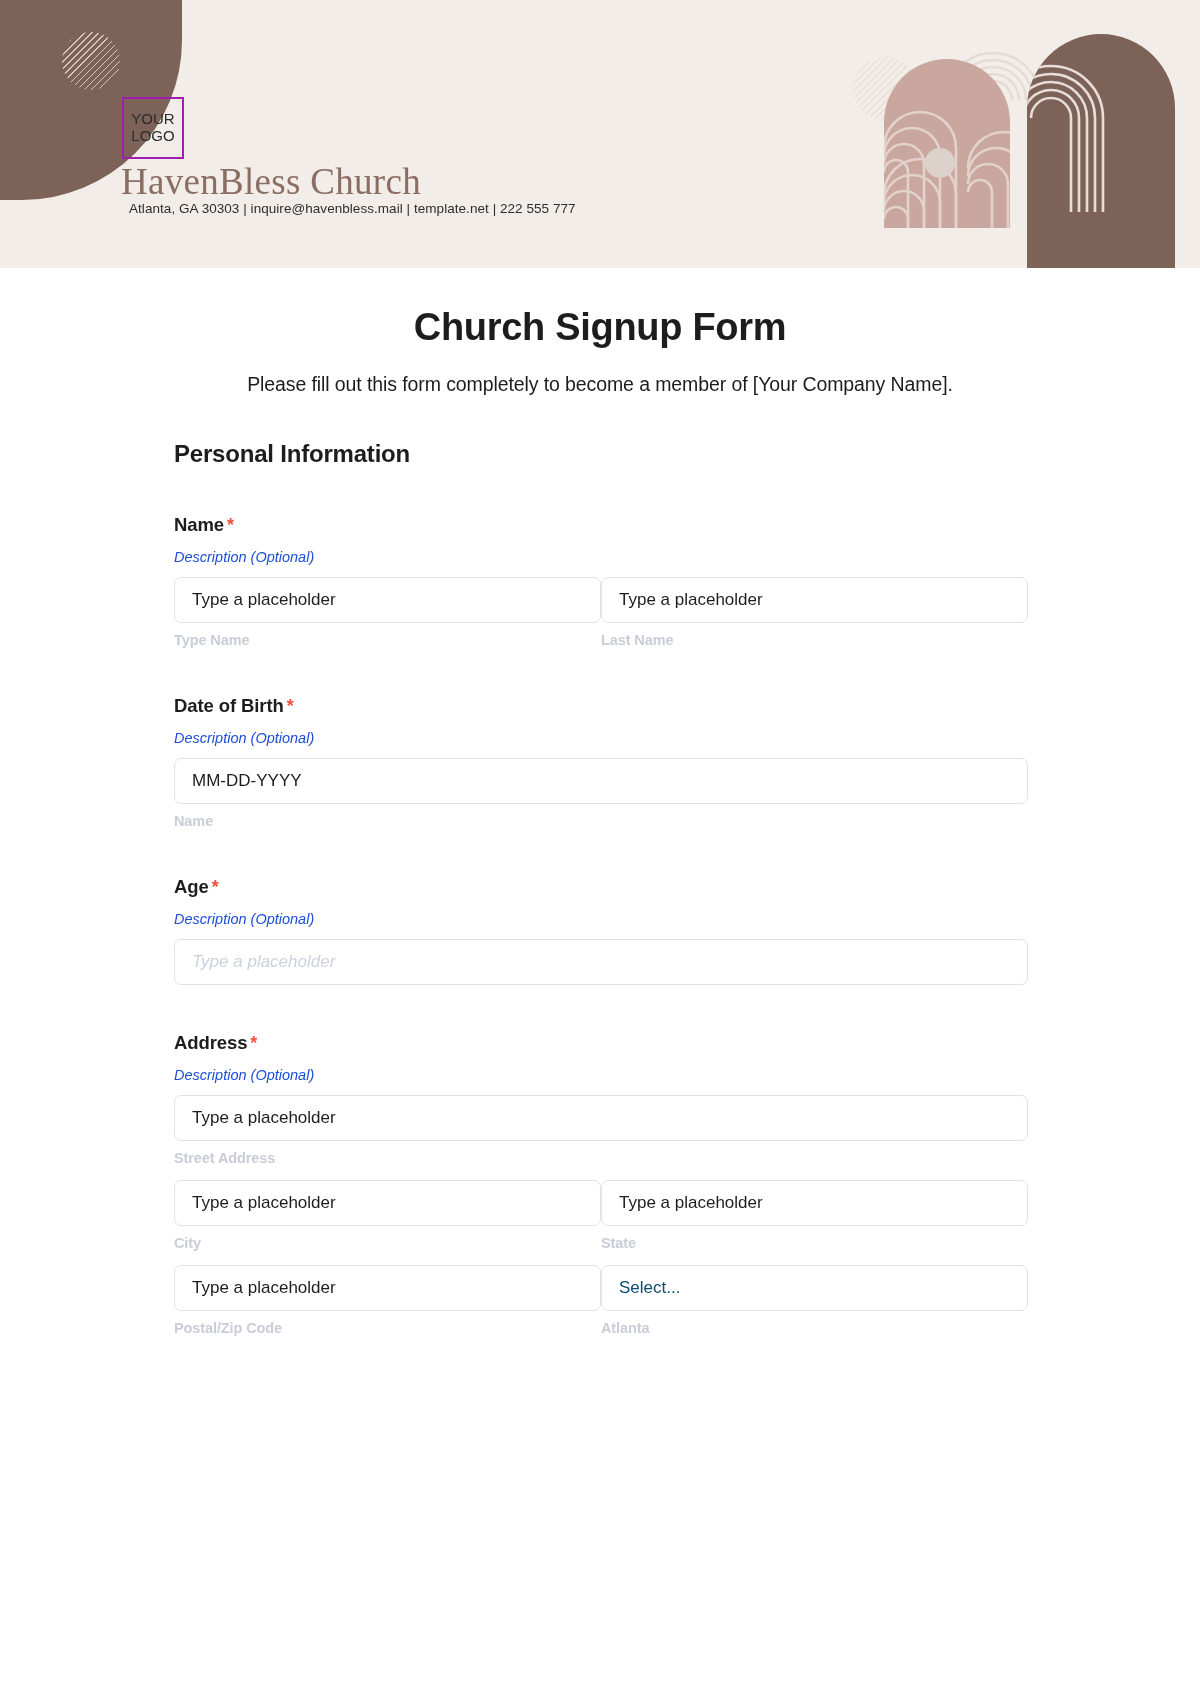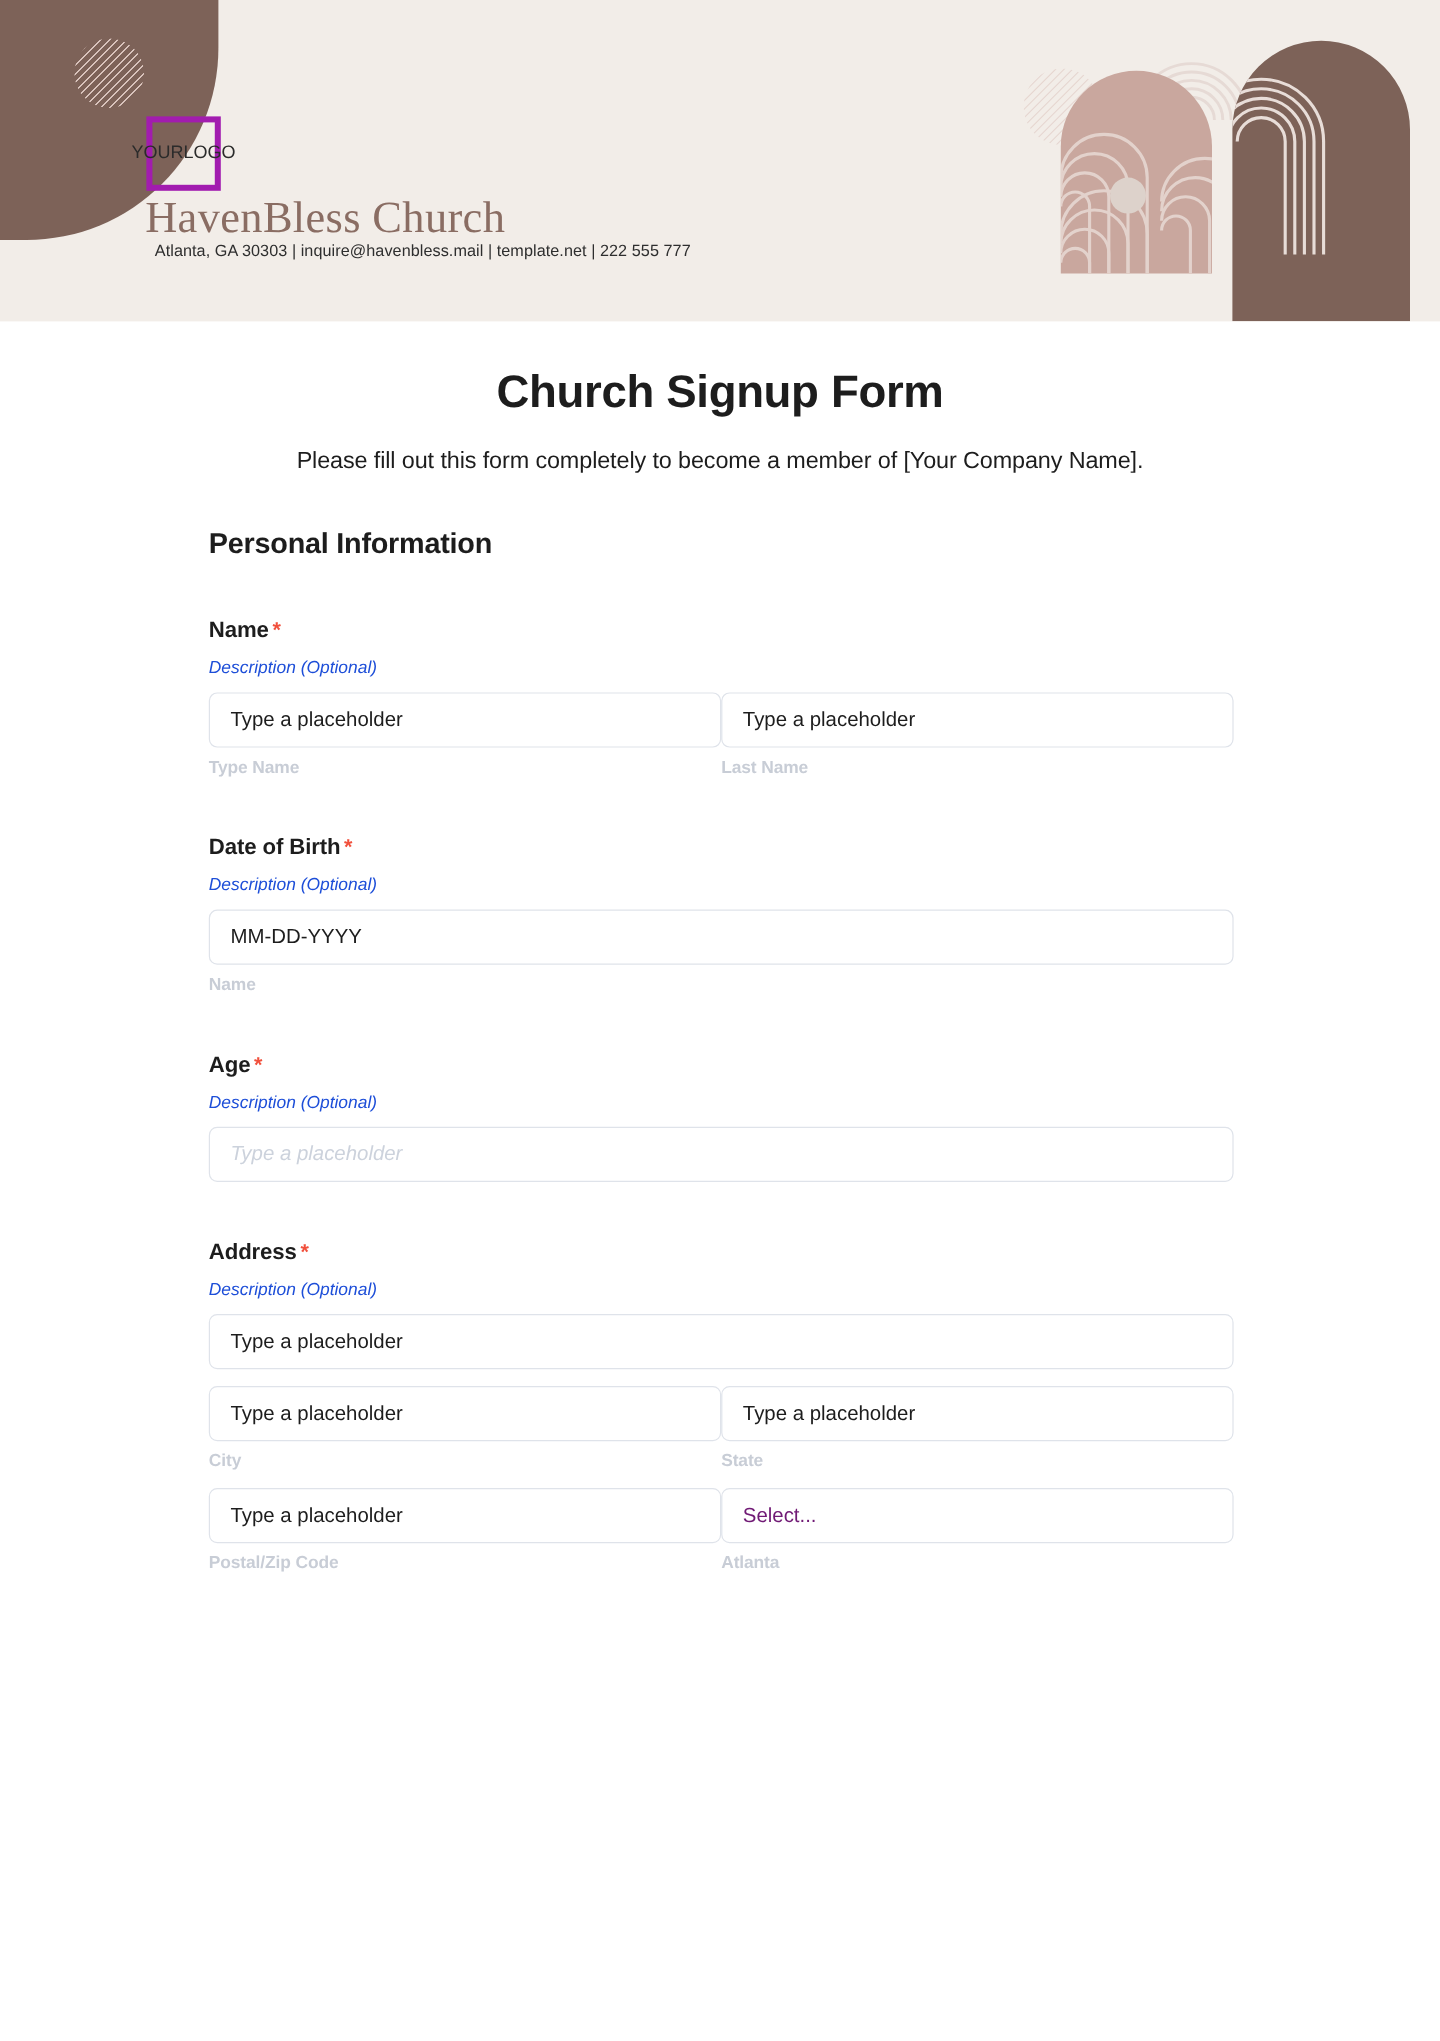--- a/index.html
+++ b/index.html
@@ -42,23 +42,23 @@
       #d9c3bc 0px, #d9c3bc 1px,
       rgba(0,0,0,0) 1px, rgba(0,0,0,0) 5px
     );
   }
 
   
   .logo-box {
     position: absolute;
     left: 122px; top: 97px;
     width: 62px; height: 62px;
-    border: 5px solid #a21caf;
+    border: 2px solid #a21caf;
     display: flex;
-    flex-direction: row;
+    flex-direction: column;
     align-items: center;
     justify-content: center;
     line-height: 1.12;
   }
   .logo-box span {
     font-size: 15px;
     font-weight: 400;
     color: #2b2b2b;
     letter-spacing: 0px;
     font-family: "Liberation Sans", sans-serif;
@@ -163,21 +163,21 @@
     padding: 0 17px;
     font-size: 17px;
     color: #1d1d1d;
     overflow: hidden;
     white-space: nowrap;
   }
   .input.placeholder {
     color: #ccd2dc;
     font-style: italic;
   }
-  .input.select-box { color: #701a75; text-align: center; }
+  .input.select-box { color: #0c4a6e; text-align: center; }
 
   .sub-label {
     font-size: 14.5px;
     font-weight: bold;
     color: #c8cdd6;
     margin-top: 9px;
     letter-spacing: -0.1px;
   }
   .stack-gap { margin-top: 14px; }
 </style>
@@ -306,20 +306,21 @@
 
     <div class="field-block">
       <div class="field-label">
         <span>Address</span><span class="req">*</span>
       </div>
       <div class="field-desc">Description (Optional)</div>
 
       <div class="row">
         <div class="col-full">
           <div class="input">Type a placeholder</div>
+          <div class="sub-label">Street Address</div>
         </div>
       </div>
 
       <div class="row stack-gap">
         <div class="col">
           <div class="input">Type a placeholder</div>
           <div class="sub-label">City</div>
         </div>
         <div class="col">
           <div class="input">Type a placeholder</div>

